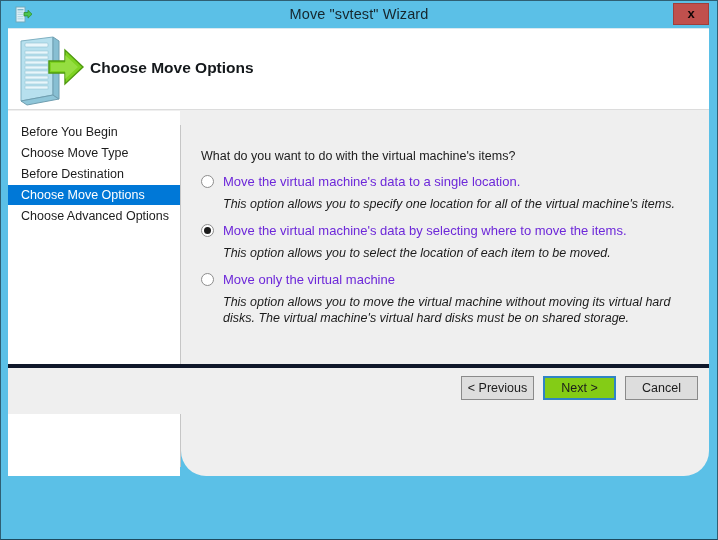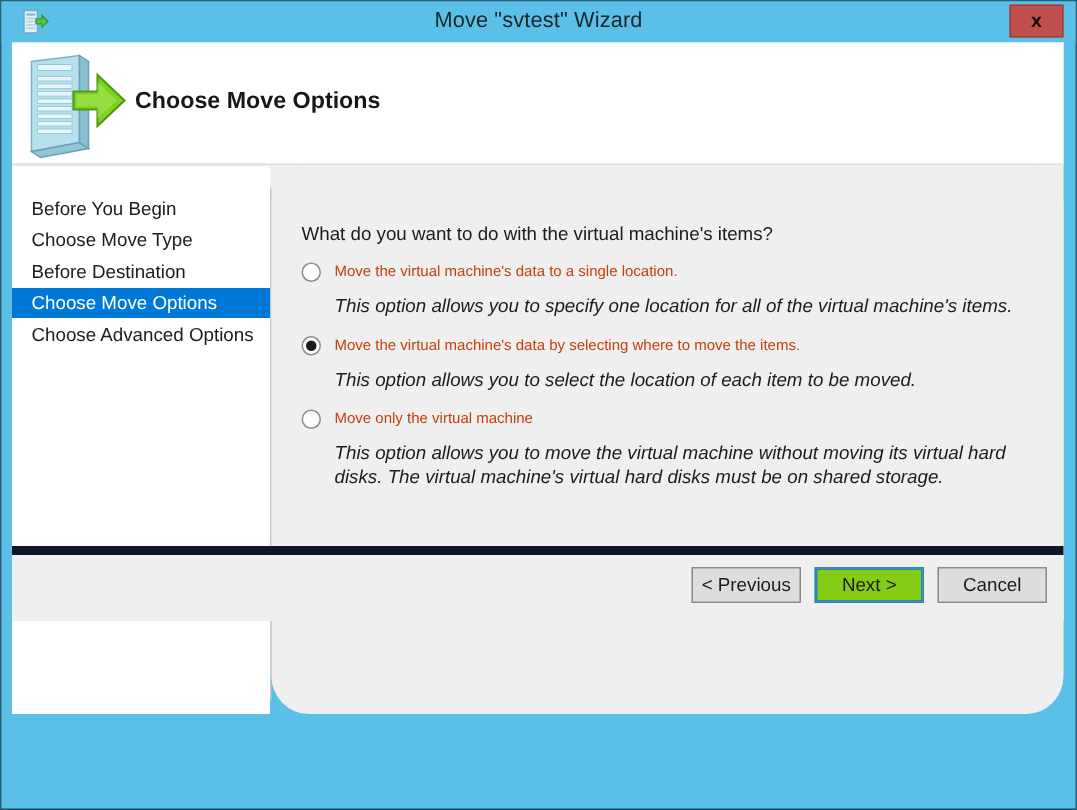--- a/index.html
+++ b/index.html
@@ -86,21 +86,21 @@
     font-weight: bold;
     color: #14181b;
   }
 
   
   .sidebar {
     position: absolute;
     left: 0; top: 82px;
     width: 172px; height: 365px;
     background: #ffffff;
-    padding-top: 18px;
+    padding-top: 11px;
   }
   .sidebar-item {
     height: 20px;
     line-height: 20px;
     padding: 0 0 0 13px;
     margin-bottom: 1px;
     font-size: 12.5px;
     color: #1c1c1c;
     white-space: nowrap;
     cursor: default;
@@ -154,43 +154,43 @@
     content: "";
     position: absolute;
     left: 2px; top: 2px;
     width: 7px; height: 7px;
     border-radius: 50%;
     background: #1b1b1b;
   }
   .option-label {
     display: block;
     margin-left: 22px;
-    font-size: 10px;
-    color: #c2410c;
+    font-size: 13px;
+    color: #6d28d9;
     line-height: 17px;
     cursor: pointer;
   }
   .option-desc {
     display: block;
     margin-left: 22px;
     margin-top: 6px;
     font-size: 12.5px;
     color: #1c1c1c;
     line-height: 16px;
     max-width: 487px;
     font-style: italic;
   }
 
   
   .footer {
     position: absolute;
     left: 0; bottom: 0;
     width: 701px; height: 50px;
     background: #efefef;
-    border-top: 6px solid #0f172a;
+    border-top: 4px solid #0f172a;
   }
   .btn-row {
     position: absolute;
     right: 11px; top: 8px;
     display: flex;
     gap: 9px;
   }
   .btn {
     width: 73px; height: 24px;
     line-height: 22px;

